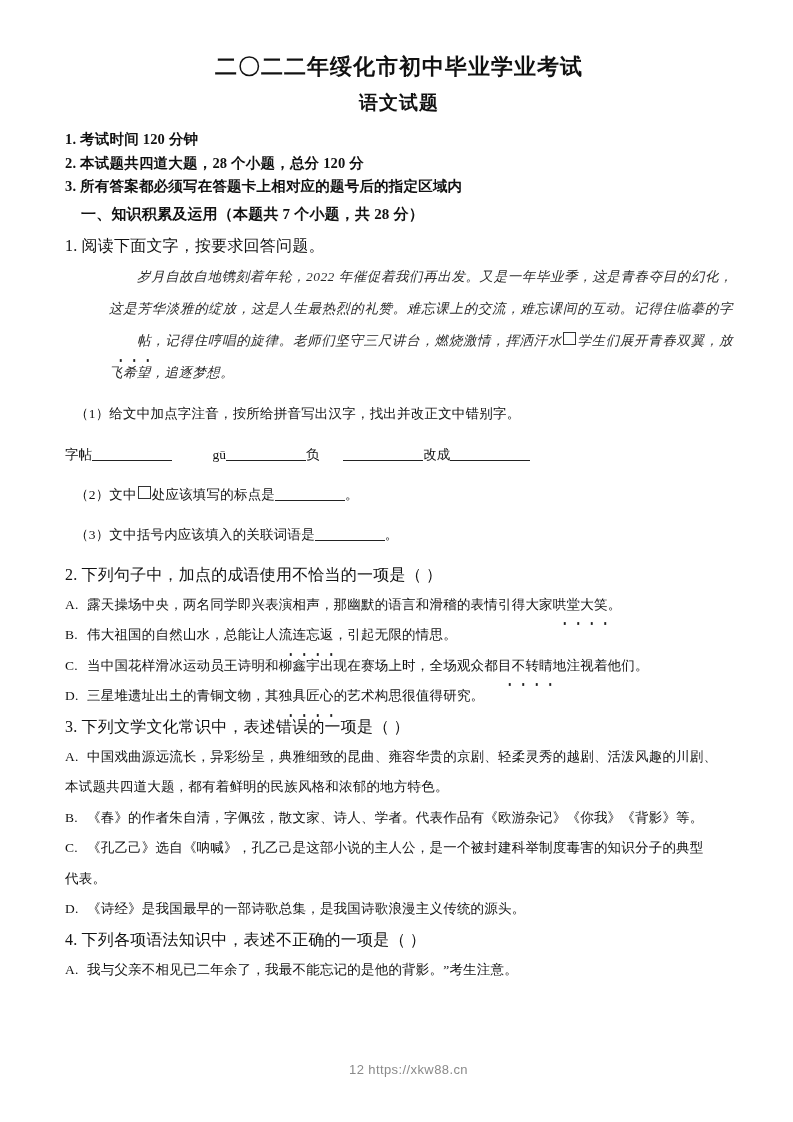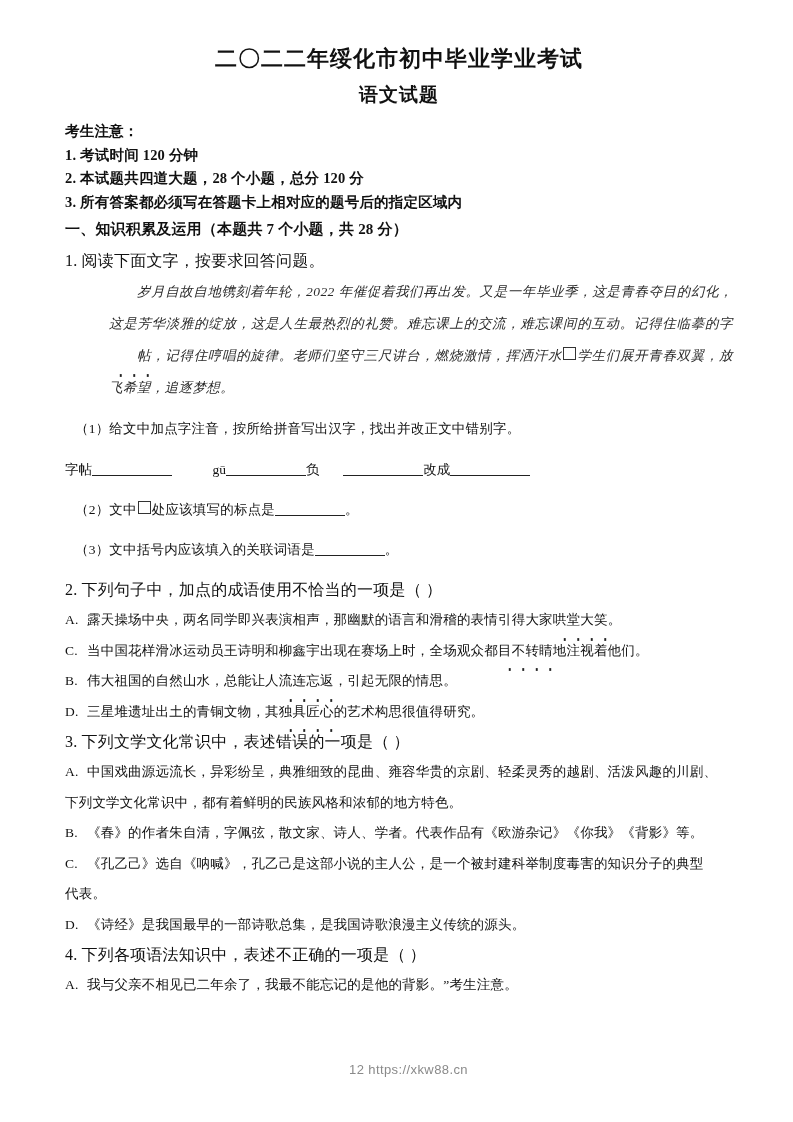--- a/index.html
+++ b/index.html
@@ -19,21 +19,21 @@
     position: absolute;
     left: 0; top: 0;
     width: 793px;
     height: 1122px;
     padding: 0;
     box-sizing: border-box;
   }
   .inner {
     position: absolute;
     left: 65px;
-    top: 42px;
+    top: 50px;
     width: 668px;
   }
 
   
   .doc-title {
     text-align: center;
     font-size: 22px;
     font-weight: bold;
     letter-spacing: 1px;
     line-height: 34px;
@@ -53,21 +53,21 @@
     font-size: 14.5px;
     font-weight: bold;
     line-height: 23.5px;
     margin: 0;
     letter-spacing: 0.2px;
   }
   .section-heading {
     font-size: 15px;
     font-weight: bold;
     line-height: 26px;
-    margin: 2px 0 4px 0;
+    margin: 2px 0 4px 16px;
     letter-spacing: 0.2px;
   }
 
   
   .q-line {
     font-size: 16px;
     line-height: 30px;
     margin: 0;
     letter-spacing: 0.2px;
   }
@@ -166,21 +166,20 @@
 </style>
 </head>
 <body>
 
 <div class="page">
   <div class="inner">
 
     <div class="doc-title">二〇二二年绥化市初中毕业学业考试</div>
     <div class="doc-subtitle">语文试题</div>
 
-    <div class="notice-line">考生注意：</div>
     <div class="notice-line">1. 考试时间 120 分钟</div>
     <div class="notice-line">2. 本试题共四道大题，28 个小题，总分 120 分</div>
     <div class="notice-line">3. 所有答案都必须写在答题卡上相对应的题号后的指定区域内</div>
 
     <div class="section-heading">一、知识积累及运用（本题共 7 个小题，共 28 分）</div>
 
     <div class="q-line">1. 阅读下面文字，按要求回答问题。</div>
 
     <div class="passage indent"><span>岁月自故自地镌刻着年轮，2022 年催促着我们再出发。又是一年毕业季，这是青春夺目的幻化，这是芳华淡雅的绽放，这是人生最热烈的礼赞。难忘课上的交流，难忘课间的互动。记得住临摹的字</span><span class="dotted">帖</span><span>，记得住哼唱的旋律。老师们坚守三尺讲台，燃烧激情，挥洒汗水</span><span class="box-slot"></span><span>学生们展开青春双翼，放飞希望，追逐梦想。</span></div>
 
@@ -190,30 +189,30 @@
     <div class="blank-row"><span>字帖</span><span class="blank w80"></span>            <span>gū</span><span class="blank w80"></span><span>负</span>       <span class="blank w80"></span><span>改成</span><span class="blank w80"></span></div>
 
     <div class="sub-q"><span>（2）文中</span><span class="box-slot"></span><span>处应该填写的标点是</span><span class="blank w70"></span><span>。</span></div>
 
     <div class="sub-q"><span>（3）文中括号内应该填入的关联词语是</span><span class="blank w70"></span><span>。</span></div>
 
     <div class="q-line">2. 下列句子中，加点的成语使用不恰当的一项是（      ）</div>
 
     <div class="opt-line"><span class="opt-letter">A.</span><span>露天操场中央，两名同学即兴表演相声，那幽默的语言和滑稽的表情引得大家</span><span class="dotted">哄堂大笑</span><span>。</span></div>
 
+    <div class="opt-line"><span class="opt-letter">B.</span><span>伟大祖国的自然山水，总能让人</span><span class="dotted">流连忘返</span><span>，引起无限的情思。</span></div>
+
     <div class="opt-line"><span class="opt-letter">C.</span><span>当中国花样滑冰运动员王诗明和柳鑫宇出现在赛场上时，全场观众都</span><span class="dotted">目不转睛</span><span>地注视着他们。</span></div>
 
-    <div class="opt-line"><span class="opt-letter">B.</span><span>伟大祖国的自然山水，总能让人</span><span class="dotted">流连忘返</span><span>，引起无限的情思。</span></div>
-
     <div class="opt-line"><span class="opt-letter">D.</span><span>三星堆遗址出土的青铜文物，其</span><span class="dotted">独具匠心</span><span>的艺术构思很值得研究。</span></div>
 
     <div class="q-line">3. 下列文学文化常识中，表述错误的一项是（      ）</div>
 
     <div class="opt-line"><span class="opt-letter">A.</span><span>中国戏曲源远流长，异彩纷呈，典雅细致的昆曲、雍容华贵的京剧、轻柔灵秀的越剧、活泼风趣的川剧、</span></div>
-    <div class="opt-cont">下列文学文化常识中，都有着鲜明的民族风格和浓郁的地方特色。</div>
+    <div class="opt-cont">本试题共四道大题，都有着鲜明的民族风格和浓郁的地方特色。</div>
 
     <div class="opt-line"><span class="opt-letter">B.</span><span>《春》的作者朱自清，字佩弦，散文家、诗人、学者。代表作品有《欧游杂记》《你我》《背影》等。</span></div>
 
     <div class="opt-line"><span class="opt-letter">C.</span><span>《孔乙己》选自《呐喊》，孔乙己是这部小说的主人公，是一个被封建科举制度毒害的知识分子的典型</span></div>
     <div class="opt-cont">代表。</div>
 
     <div class="opt-line"><span class="opt-letter">D.</span><span>《诗经》是我国最早的一部诗歌总集，是我国诗歌浪漫主义传统的源头。</span></div>
 
     <div class="q-line">4. 下列各项语法知识中，表述不正确的一项是（      ）</div>
 

